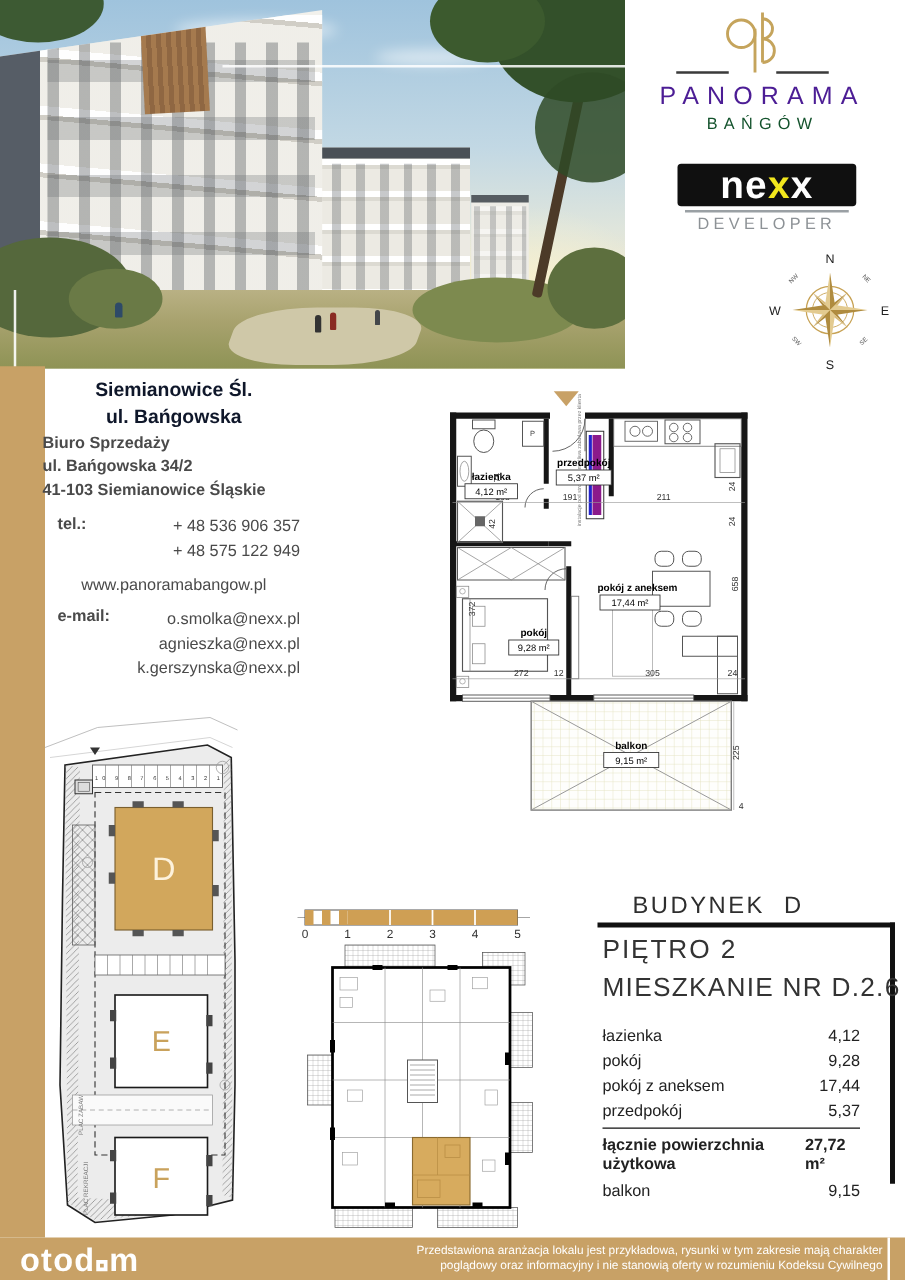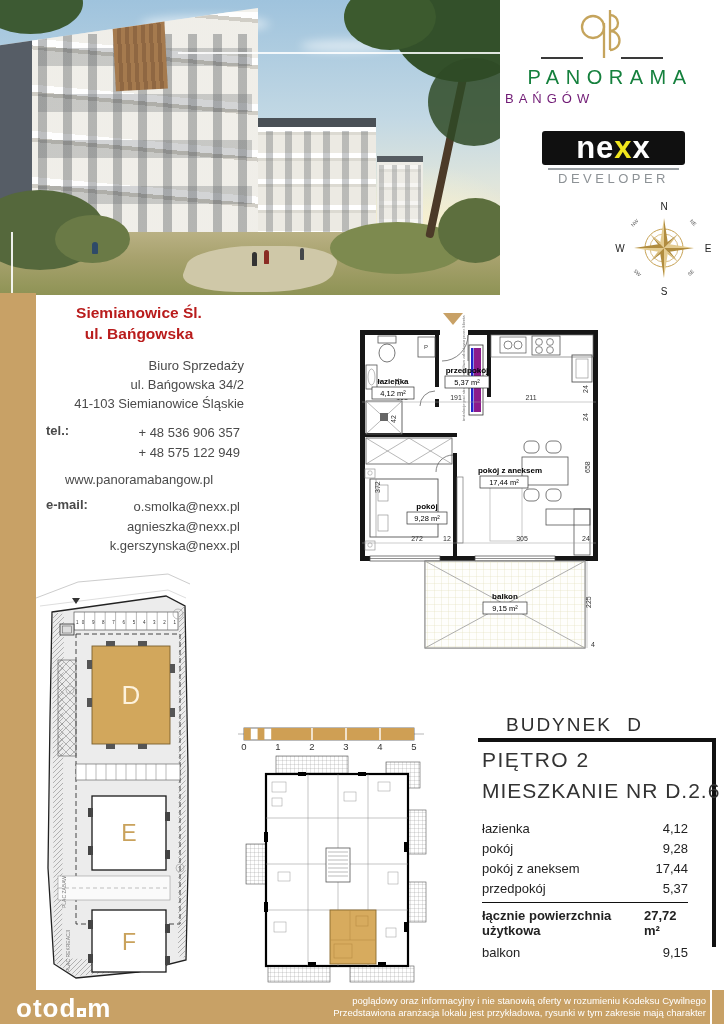--- a/index.html
+++ b/index.html
@@ -39,40 +39,40 @@
   .meadow{left:0;top:232px;width:500px;height:63px;
     background:linear-gradient(180deg,#b9b184 0%,#a8a26e 40%,#8e9355 100%);}
   .path{left:185px;top:246px;width:150px;height:46px;background:#cfc8a8;border-radius:40%;transform:skewX(-20deg);}
   .person{border-radius:3px 3px 1px 1px;}
   .white-hline{left:178px;top:52px;width:322px;height:2px;background:rgba(255,255,255,.85);}
   .white-vline{left:11px;top:232px;width:2px;height:63px;background:rgba(255,255,255,.9);}
 
   
   .brandline{height:2px;background:#3a3a3a;}
   .panorama{left:505px;top:66px;width:210px;text-align:center;font-size:20px;letter-spacing:6.5px;
-    color:#15803d;font-weight:500;}
-  .bangow{left:505px;top:91px;width:210px;text-align:left;font-size:13px;letter-spacing:5px;color:#701a75;}
+    color:#4c1d95;font-weight:500;}
+  .bangow{left:505px;top:91px;width:210px;text-align:center;font-size:13px;letter-spacing:5px;color:#14532d;}
   .nexxbox{left:542px;top:131px;width:143px;height:34px;background:#101010;border-radius:3px;
     display:flex;align-items:center;justify-content:center;font-weight:bold;font-size:31px;letter-spacing:1px;line-height:34px;}
   .nexxbox .w{color:#fff;} .nexxbox .y{color:#f2e71d;}
   .nexxline{left:548px;top:168px;width:131px;height:2px;background:#9aa0a4;}
   .developer{left:542px;top:171px;width:143px;text-align:center;font-size:13px;letter-spacing:3.5px;color:#8d9296;}
 
   
   .stripe{left:0;top:293px;width:36px;height:697px;background:#c8a166;}
   .footer{left:0;top:990px;width:724px;height:34px;background:#c8a166;}
   .oto{left:16px;top:3px;color:#fff;font-size:26px;font-weight:bold;letter-spacing:1px;}
   .oto .sq{display:inline-block;width:9px;height:9px;border:3.4px solid #fff;margin:0 1px;}
   .disc{right:18px;top:5px;width:480px;text-align:right;color:#fff;font-size:9.5px;line-height:1.3;}
   .wline{left:710px;top:990px;width:2px;height:34px;background:#fff;}
 
   
   .contact{left:34px;top:303px;width:210px;font-size:13px;color:#4a4a4a;}
-  .c-head{font-weight:bold;font-size:15.5px;line-height:1.35;text-align:center;color:#b91c1c;}
-  .c-addr{margin-top:12px;text-align:right;line-height:1.45;}
+  .c-head{font-weight:bold;font-size:15.5px;line-height:1.35;text-align:center;color:#0f172a;}
+  .c-addr{margin-top:0;text-align:left;line-height:1.45;font-weight:bold;}
   .c-row{margin-top:10px;display:flex;}
   .c-lab{font-weight:bold;margin-left:12px;white-space:nowrap;}
   .c-right{flex:1;text-align:right;line-height:1.5;padding-right:4px;}
   .c-web{margin-top:10px;text-align:center;}
 
   
   .budynek{left:506px;top:714px;font-size:19px;letter-spacing:2px;word-spacing:8px;color:#2e2e2e;}
   .frame-top{left:478px;top:738px;width:238px;height:4px;background:#111;}
   .frame-right{left:712px;top:738px;width:4px;height:209px;background:#111;}
   .pietro{left:482px;top:748px;font-size:21px;letter-spacing:1.5px;color:#333;}
@@ -560,19 +560,19 @@
     </div>
     <div class="urow">
       <span>balkon</span>
       <span>9,15</span>
     </div>
   </div>
 
   <div class="abs footer">
     <div class="abs oto"><span>otod</span><span class="sq"></span><span>m</span></div>
     <div class="abs disc">
+      <div>Przedstawiona aranżacja lokalu jest przykładowa, rysunki w tym zakresie mają charakter</div>
       <div>poglądowy oraz informacyjny i nie stanowią oferty w rozumieniu Kodeksu Cywilnego</div>
-      <div>Przedstawiona aranżacja lokalu jest przykładowa, rysunki w tym zakresie mają charakter</div>
     </div>
   </div>
   <div class="abs wline"></div>
 
 </div>
 
 </body></html>

